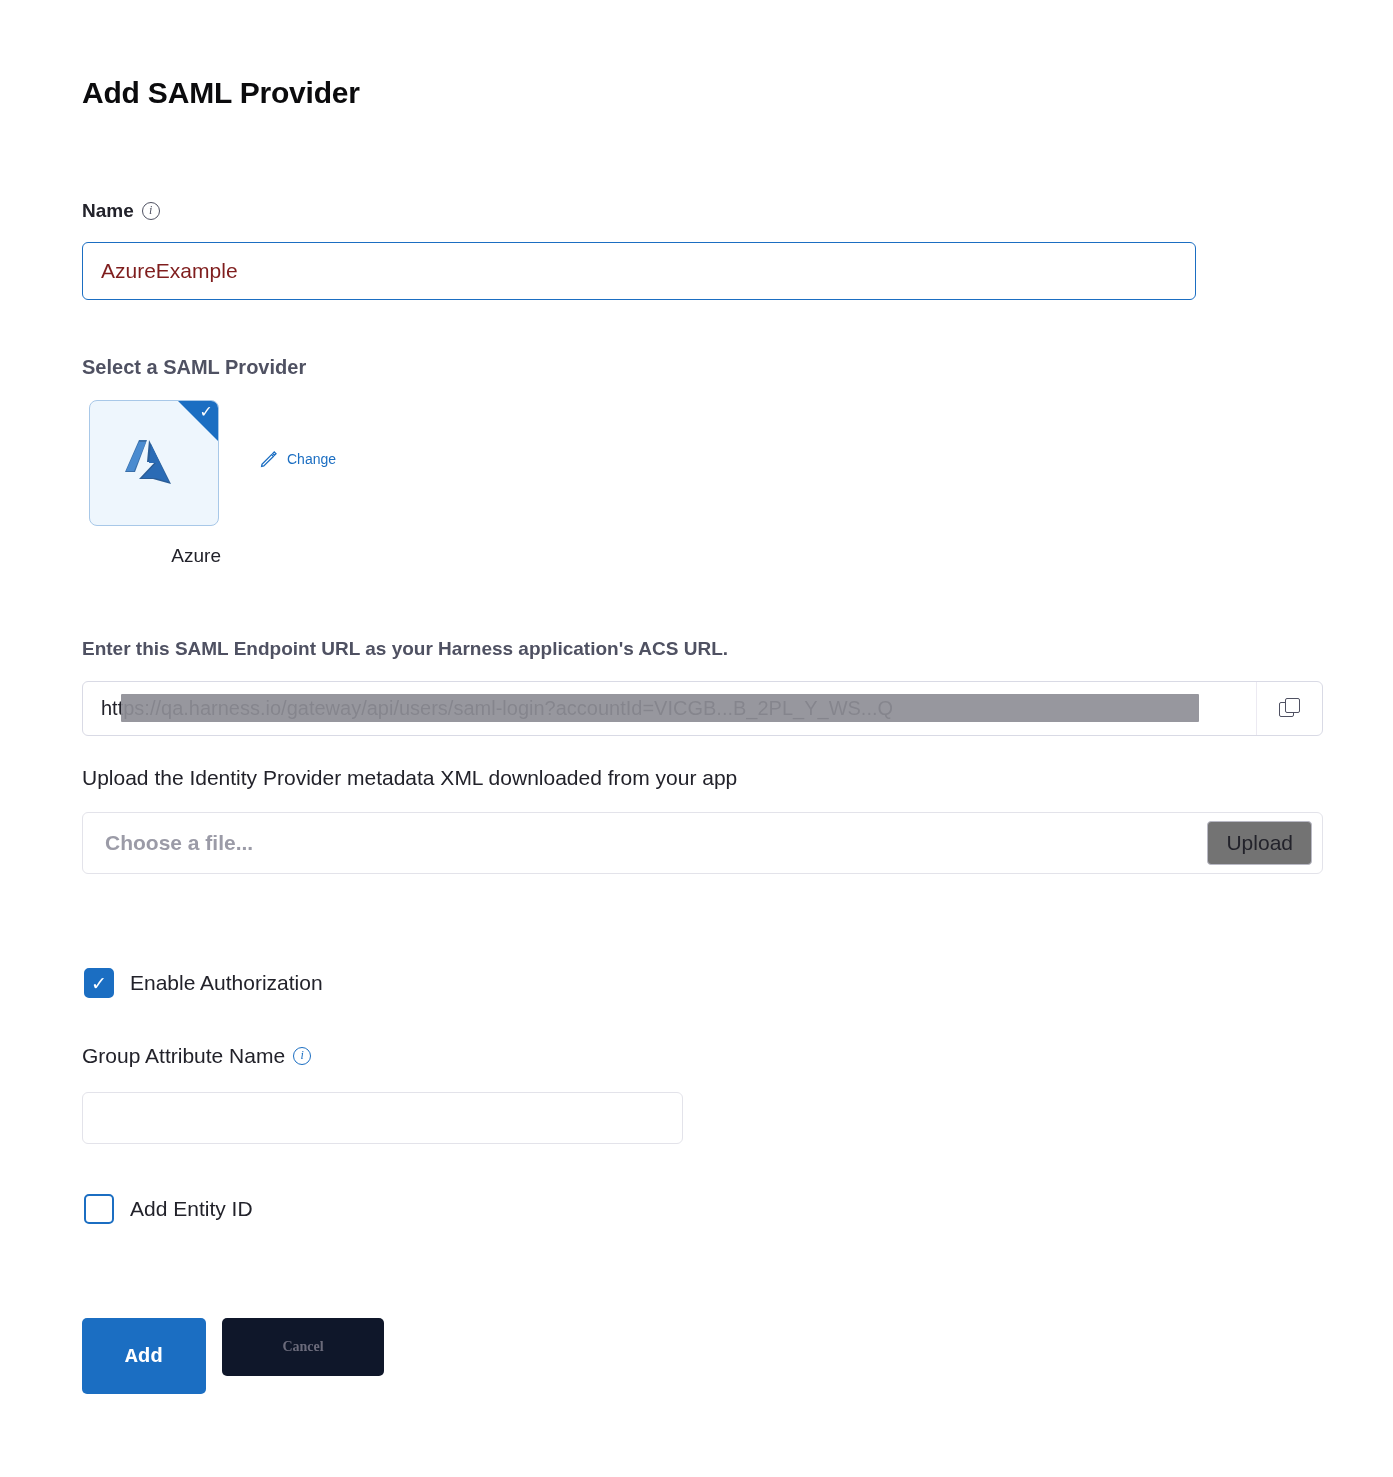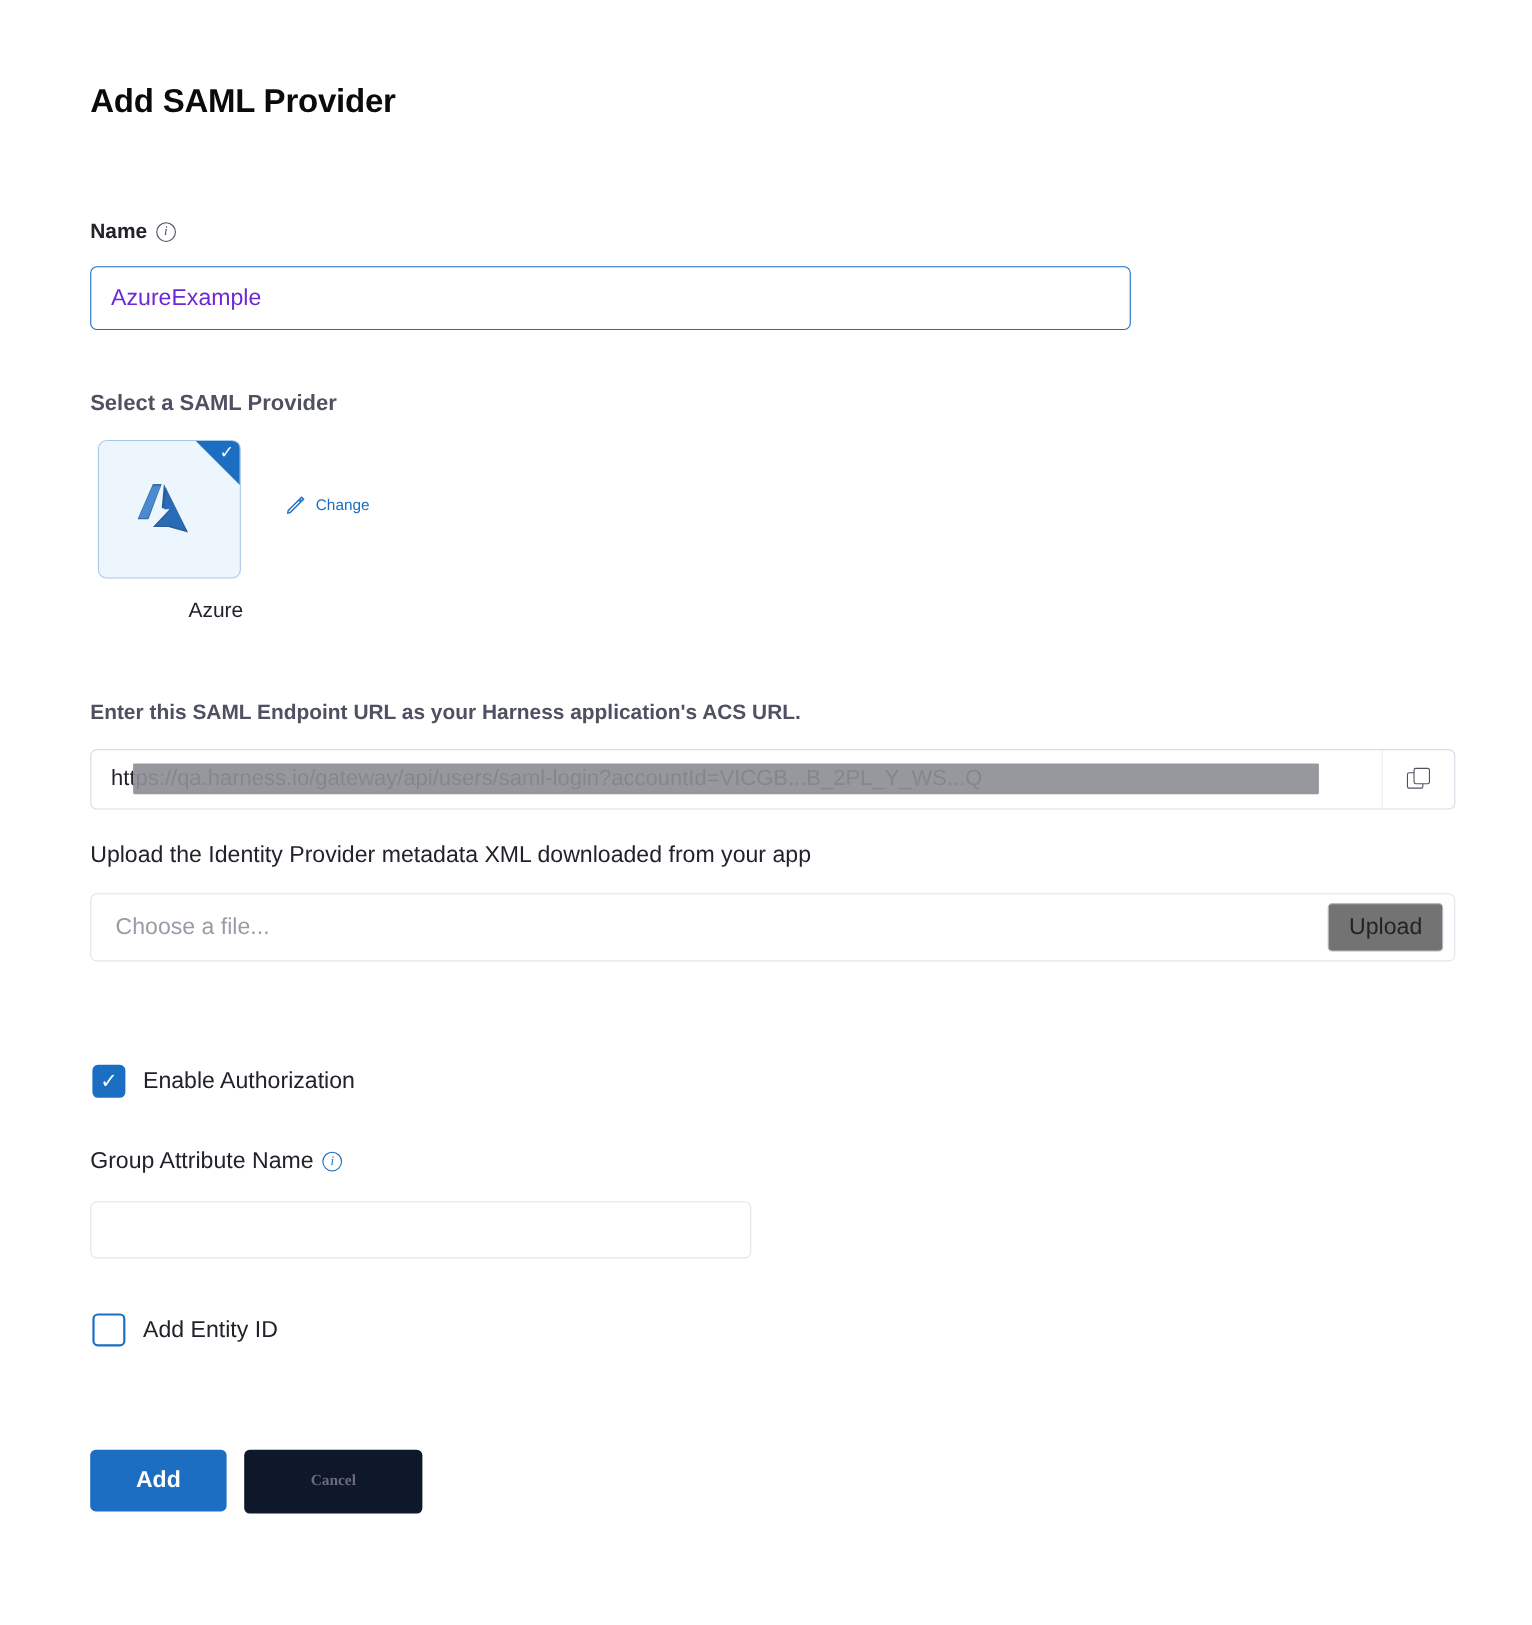--- a/index.html
+++ b/index.html
@@ -57,27 +57,27 @@
     display: inline-block;
   }
   .info-icon.blue {
     border-color: #1b6ec2;
     color: #1b6ec2;
   }
   .name-input {
     position: absolute;
     left: 82px;
     top: 242px;
-    width: 946px;
+    width: 1114px;
     height: 58px;
     border: 1.6px solid #1b6ec2;
     border-radius: 6px;
     background: #fff;
     font-size: 21px;
-    color: #6d28d9;
+    color: #7f1d1d;
     padding: 0 18px;
     font-family: "Liberation Sans", sans-serif;
     outline: none;
   }
 
   
   .select-provider-label {
     position: absolute;
     left: 82px;
     top: 356px;
@@ -241,20 +241,21 @@
     border-radius: 6px;
     background: #fff;
     display: flex;
     align-items: center;
     justify-content: space-between;
   }
   .choose-file {
     padding-left: 22px;
     font-size: 21px;
     color: #9b9ba7;
+    font-weight: bold;
   }
   .upload-btn {
     margin-right: 10px;
     height: 44px;
     padding: 0 18px;
     border: 1px solid #b9b9c4;
     border-radius: 4px;
     background: #737373;
     font-size: 21px;
     color: #22222a;
@@ -321,29 +322,29 @@
     font-family: "Liberation Sans", sans-serif;
     outline: none;
   }
 
   
   .btn-add {
     position: absolute;
     left: 82px;
     top: 1318px;
     width: 124px;
-    height: 56px;
+    height: 76px;
     background: #1b6ec2;
     color: #fff;
     font-size: 21px;
     font-weight: bold;
     border: none;
     border-radius: 5px;
     cursor: pointer;
-    font-family: Liberation Sans, sans-serif;
+    font-family: Liberation Mono, monospace;
   }
   .btn-cancel {
     position: absolute;
     left: 222px;
     top: 1318px;
     width: 162px;
     height: 58px;
     background: #0f172a;
     color: #6b6b7b;
     font-size: 14px;

